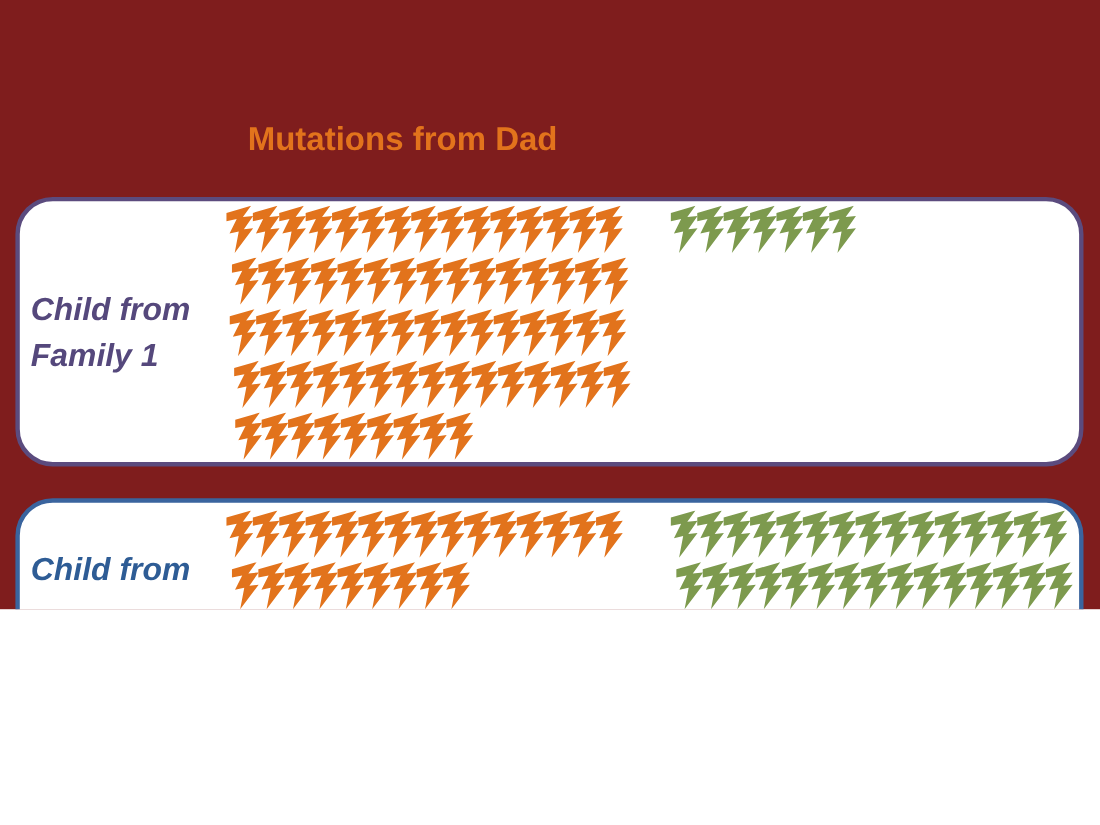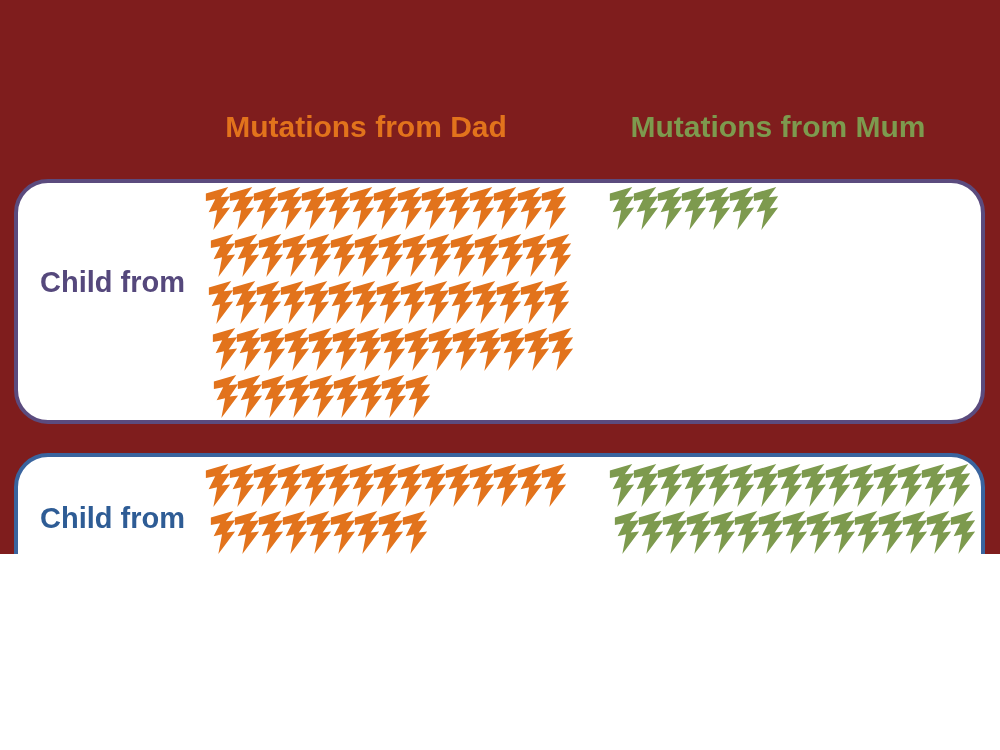--- a/index.html
+++ b/index.html
@@ -8,21 +8,21 @@
   .col-header{position:absolute;top:110px;width:340px;text-align:center;
               font-size:30px;font-weight:bold;letter-spacing:0px;}
   .col-header.dad{left:196px;color:#E2731C;}
   .col-header.mum{left:608px;color:#7D9A4E;}
 
   .panel{position:absolute;left:14px;width:971px;box-sizing:border-box;
          background:#ffffff;border-radius:34px;}
   .panel.family1{top:179px;height:245px;border:4px solid #5B4B7E;}
   .panel.family2{top:453px;height:244px;border:4px solid #3A649E;}
 
-  .family-label{position:absolute;left:22px;font-size:29px;font-weight:bold;line-height:42px;}
+  .family-label{position:absolute;left:10px;font-size:29px;font-weight:bold;line-height:42px;font-style:italic;}
   .panel.family1 .family-label{top:78px;color:#55487C;}
   .panel.family2 .family-label{top:40px;color:#2E5C95;}
   .family-label span{display:block;white-space:nowrap;}
 
   .bolt-grid{position:absolute;}
   .bolt-grid.dad{left:186px;}
   .bolt-grid.mum{left:590px;}
   .panel.family1 .bolt-grid{top:4px;}
   .panel.family2 .bolt-grid{top:7px;}
 
@@ -35,25 +35,25 @@
 
 <svg class="svg-defs" aria-hidden="true">
   <defs>
     <path id="bolt-shape" d="M2 7 L26 0 L18 11 L28 10 L19 23 L28 22 L10 46 L14 25 L5 27 L12 13 L2 15 Z"></path>
   </defs>
 </svg>
 
 <div class="stage">
 
   <div class="col-header dad">Mutations from Dad</div>
-  <div class="col-header mum">Mutations from Mum</div>
 
   <div class="panel family1">
     <div class="family-label">
       <span>Child from</span>
+      <span>Family 1</span>
     </div>
     <div class="bolt-grid dad">
         <div class="bolt-row" style="margin-left: 0px;"><svg class="bolt" viewBox="0 0 30 46" fill="#E2731C">
             <use href="#bolt-shape"></use>
           </svg><svg class="bolt" viewBox="0 0 30 46" fill="#E2731C">
             <use href="#bolt-shape"></use>
           </svg><svg class="bolt" viewBox="0 0 30 46" fill="#E2731C">
             <use href="#bolt-shape"></use>
           </svg><svg class="bolt" viewBox="0 0 30 46" fill="#E2731C">
             <use href="#bolt-shape"></use>

